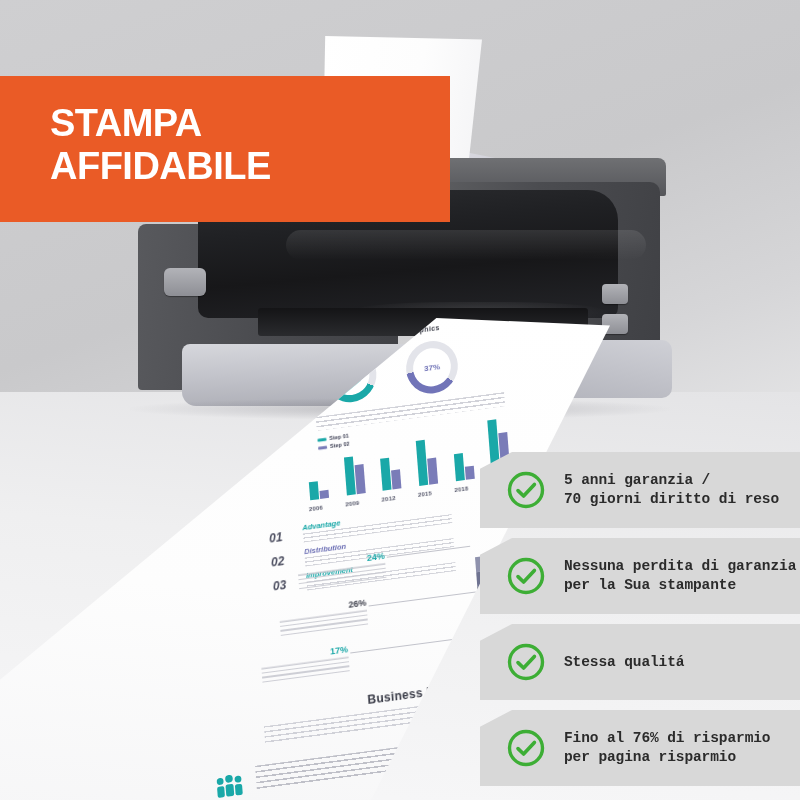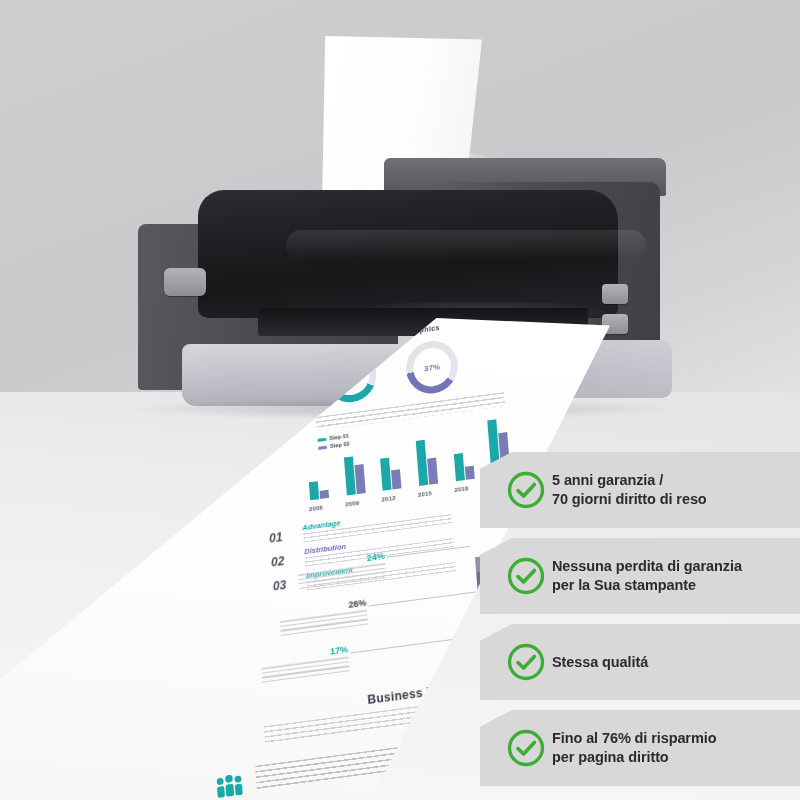--- a/index.html
+++ b/index.html
@@ -210,22 +210,22 @@
     position:absolute;left:480px;width:320px;height:76px;
     background:#d8d8d8;
     clip-path:polygon(10% 0%, 100% 0%, 100% 100%, 0% 100%, 0% 22%);
     display:flex;align-items:center;
   }
   .card .chk{
     flex:0 0 auto;margin-left:26px;width:40px;height:40px;position:relative;
   }
   .card .chk svg{display:block;}
   .card .lbl{
-    margin-left:6px;font-size:14.5px;font-weight:bold;color:#2b2b2b;
-    line-height:1.28;letter-spacing:-.1px;
+    margin-left:18px;font-size:14.5px;font-weight:bold;color:#2b2b2b;
+    line-height:1.28;letter-spacing:-.1px;font-family:Liberation Mono, monospace;
   }
   #card0{top:452px;}
   #card1{top:538px;}
   #card2{top:624px;}
   #card3{top:710px;}
 
   
   .banner{
     position:absolute;left:0px;top:76px;width:450px;height:146px;
     background:#ea5b26;
@@ -457,20 +457,26 @@
 
     <div class="card" id="card3">
       <span class="chk">
         <svg width="40" height="40" viewBox="0 0 40 40">
           <circle cx="20" cy="20" r="16.5" fill="none" stroke="#3dae35" stroke-width="3.4"></circle>
           <path d="M12 20.6 L17.6 26 L28.4 14.4" fill="none" stroke="#3dae35" stroke-width="3.6" stroke-linecap="round" stroke-linejoin="round"></path>
         </svg>
       </span>
       <span class="lbl">
         <span>Fino al 76% di risparmio</span><br>
-        <span>per pagina diritto</span>
+        <span>per pagina risparmio</span>
       </span>
     </div>
 
   </div>
 
+  <div class="banner">
+    <div class="txt">
+      <span>STAMPA</span><br>
+      <span>AFFIDABILE</span>
+    </div>
+  </div>
 
 </div>
 
 </body></html>

